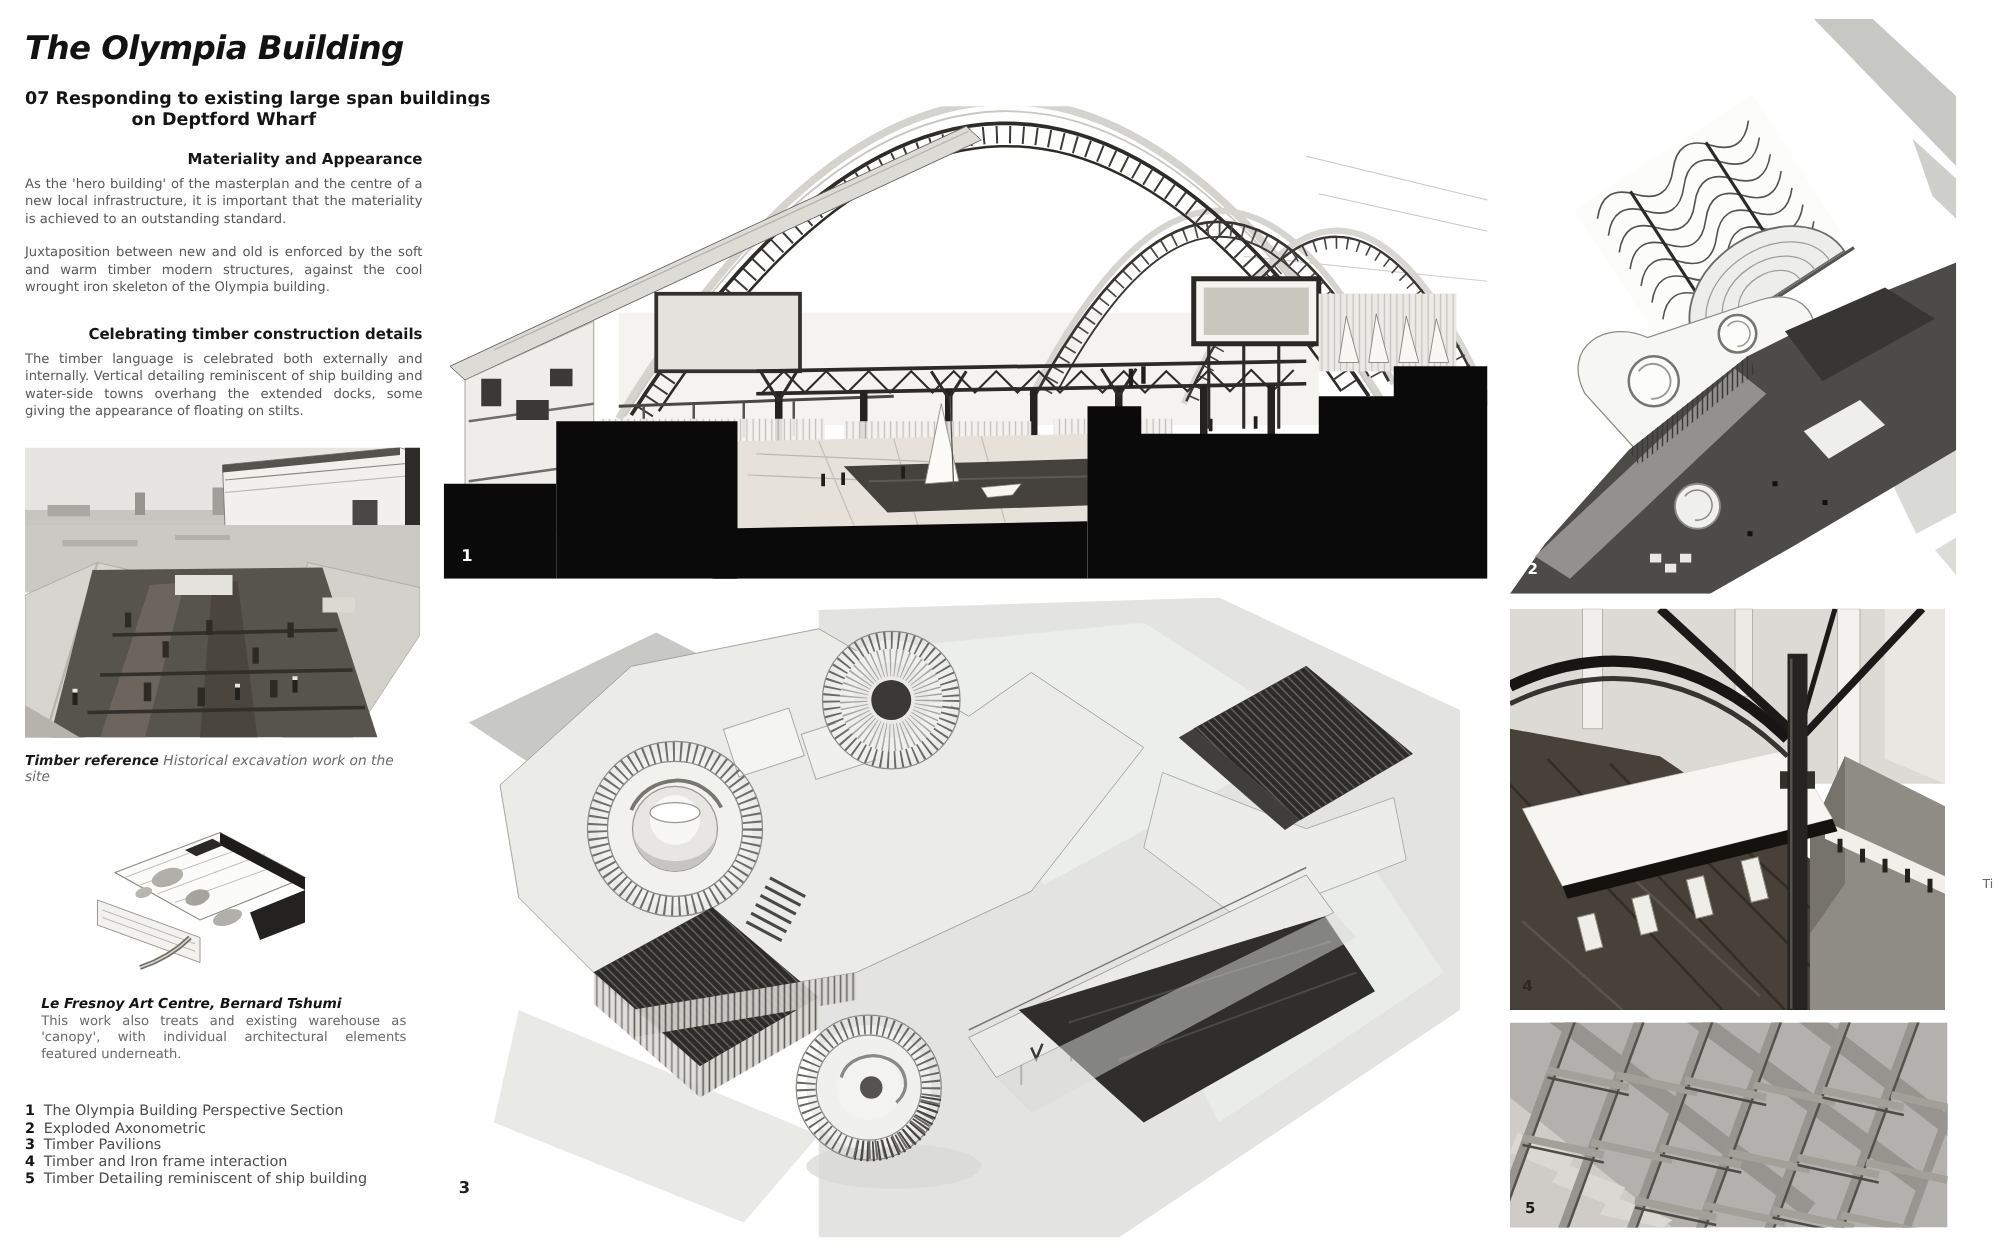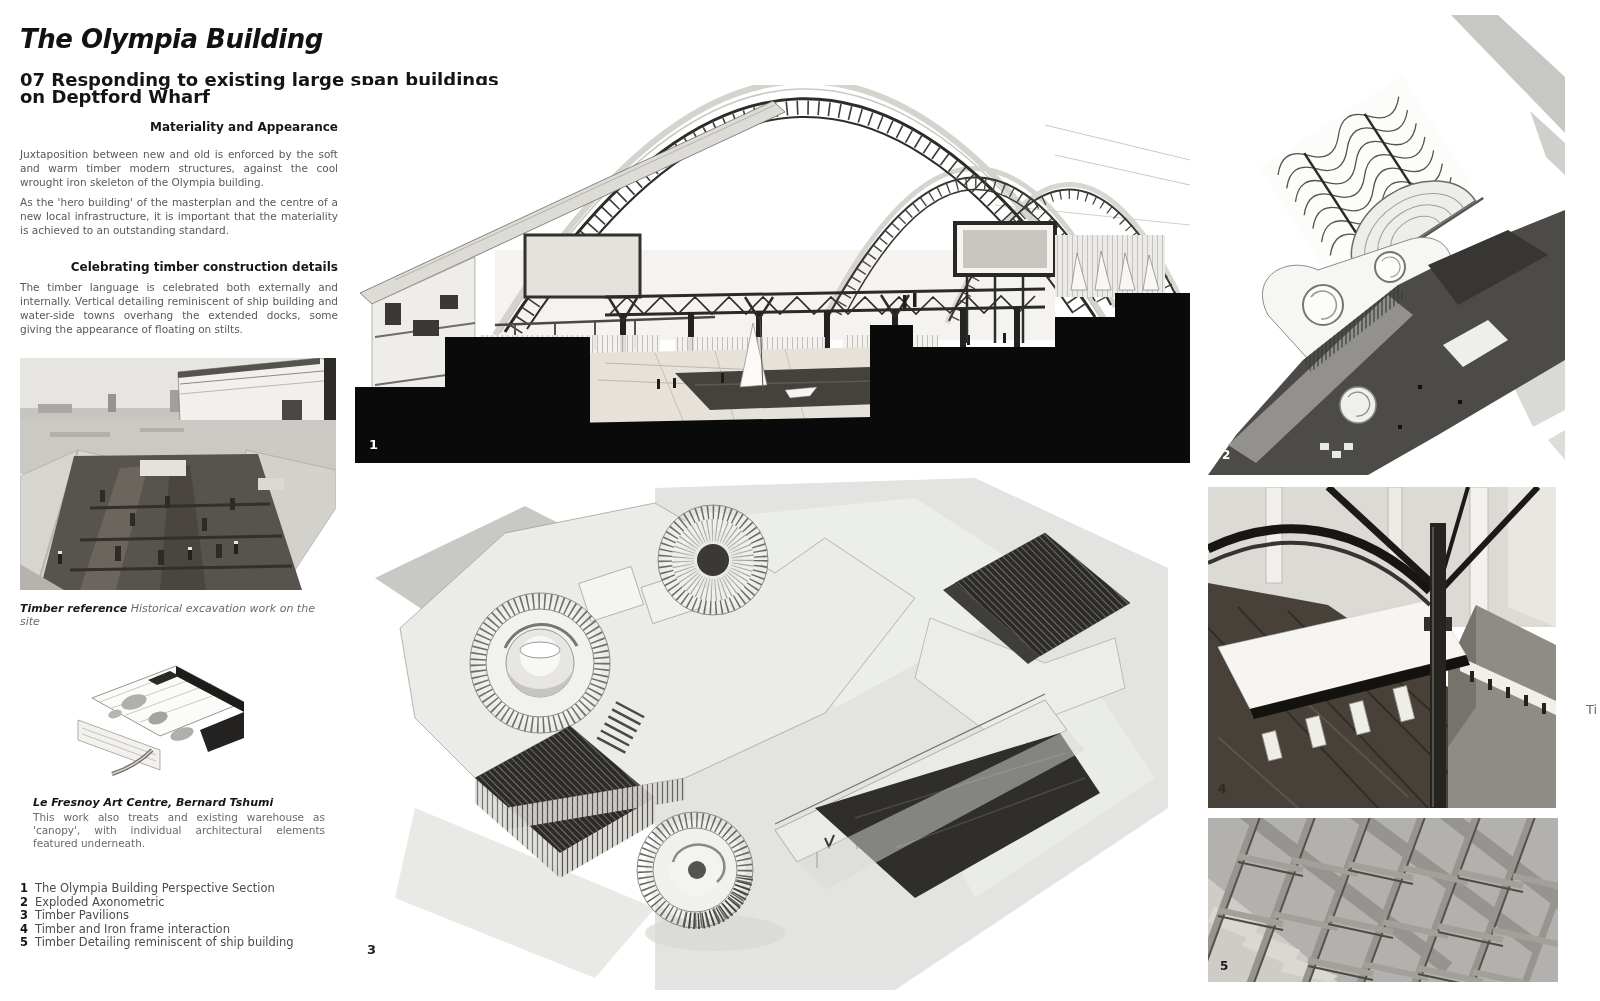--- a/index.html
+++ b/index.html
@@ -2,21 +2,21 @@
 <html><head>
 <meta charset="utf-8">
 <style>
   html,body{margin:0;padding:0;background:#ffffff;}
   .page{position:relative;width:1600px;height:1001px;background:#fff;overflow:hidden;
         font-family:"DejaVu Sans",sans-serif;color:#4f4f4f;}
   
   .leftcol{position:absolute;left:20px;top:0;width:318px;}
   .title{margin:24px 0 0;font-size:26px;line-height:30px;font-style:italic;font-weight:800;
          color:#121212;letter-spacing:-0.5px;}
-  .subtitle{margin:17px 0 0;font-size:18px;line-height:17px;font-weight:bold;color:#141414;white-space:nowrap;}
+  .subtitle{margin:17px 0 0;font-size:14px;line-height:17px;font-weight:bold;color:#141414;white-space:nowrap;text-align:center;}
   .subtitle div{white-space:nowrap;}
   h3{margin:15px 0 0;font-size:12px;line-height:14px;font-weight:bold;color:#161616;text-align:right;}
   .body-p{margin:6px 0 0;font-size:10.5px;line-height:14px;text-align:justify;color:#595959;}
   .mt13{margin-top:13px;}
   .h3-2{margin-top:23px;}
   .photo-fig{margin:22px 0 0;width:316px;height:232px;display:block;}
   .cap{margin:12px 0 0;font-size:11px;line-height:13px;color:#6a6a6a;font-style:italic;}
   .cap b{color:#1a1a1a;font-weight:bold;}
   .fresnoy-wrap{margin:28px 0 0 32px;width:212px;height:124px;}
   .fresnoy-cap{margin:16px 13px 0;}
@@ -26,37 +26,37 @@
   .legend-row{display:flex;font-size:11.5px;line-height:13.5px;color:#4c4c4c;}
   .legend-row .num{width:15px;font-weight:bold;color:#141414;flex:none;}
   
   .fig{position:absolute;background:#fff;}
   .fig svg{display:block;width:100%;height:100%;}
   #fig1{left:355px;top:85px;width:835px;height:378px;}
   #fig2{left:1208px;top:15px;width:357px;height:460px;}
   #fig3{left:355px;top:478px;width:813px;height:512px;}
   #fig4{left:1208px;top:487px;width:348px;height:321px;}
   #fig5{left:1208px;top:818px;width:350px;height:164px;}
-  .edge-frag{position:absolute;left:1586px;top:702px;font-size:13px;color:#6b6b66;}
+  .edge-frag{position:absolute;left:1586px;top:702px;font-size:10px;color:#6b6b66;}
 </style>
 </head>
 <body>
 
 <div class="page">
 
   <div class="leftcol">
     <div class="title">The Olympia Building</div>
     <div class="subtitle">
       <div>07 Responding to existing large span buildings</div>
       <div>on Deptford Wharf</div>
     </div>
 
     <h3>Materiality and Appearance</h3>
+    <p class="body-p">As the 'hero building' of the masterplan and the centre of a new local infrastructure, it is important that the materiality is achieved to an outstanding standard.</p>
     <p class="body-p mt13">Juxtaposition between new and old is enforced by the soft and warm timber modern structures, against the cool wrought iron skeleton of the Olympia building.</p>
-    <p class="body-p">As the 'hero building' of the masterplan and the centre of a new local infrastructure, it is important that the materiality is achieved to an outstanding standard.</p>
 
     <h3 class="h3-2">Celebrating timber construction details</h3>
     <p class="body-p">The timber language is celebrated both externally and internally. Vertical detailing reminiscent of ship building and water-side towns overhang the extended docks, some giving the appearance of floating on stilts.</p>
 
     <svg class="photo-fig" viewBox="0 0 316 232">
       <rect x="0" y="0" width="316" height="62" fill="#e6e5e2"></rect>
       <rect x="0" y="50" width="316" height="16" fill="#c6c5c0"></rect>
       <rect x="88" y="36" width="8" height="18" fill="#96948f"></rect>
       <rect x="150" y="32" width="10" height="22" fill="#a19f9a"></rect>
       <rect x="196" y="40" width="7" height="13" fill="#9b9995"></rect>

